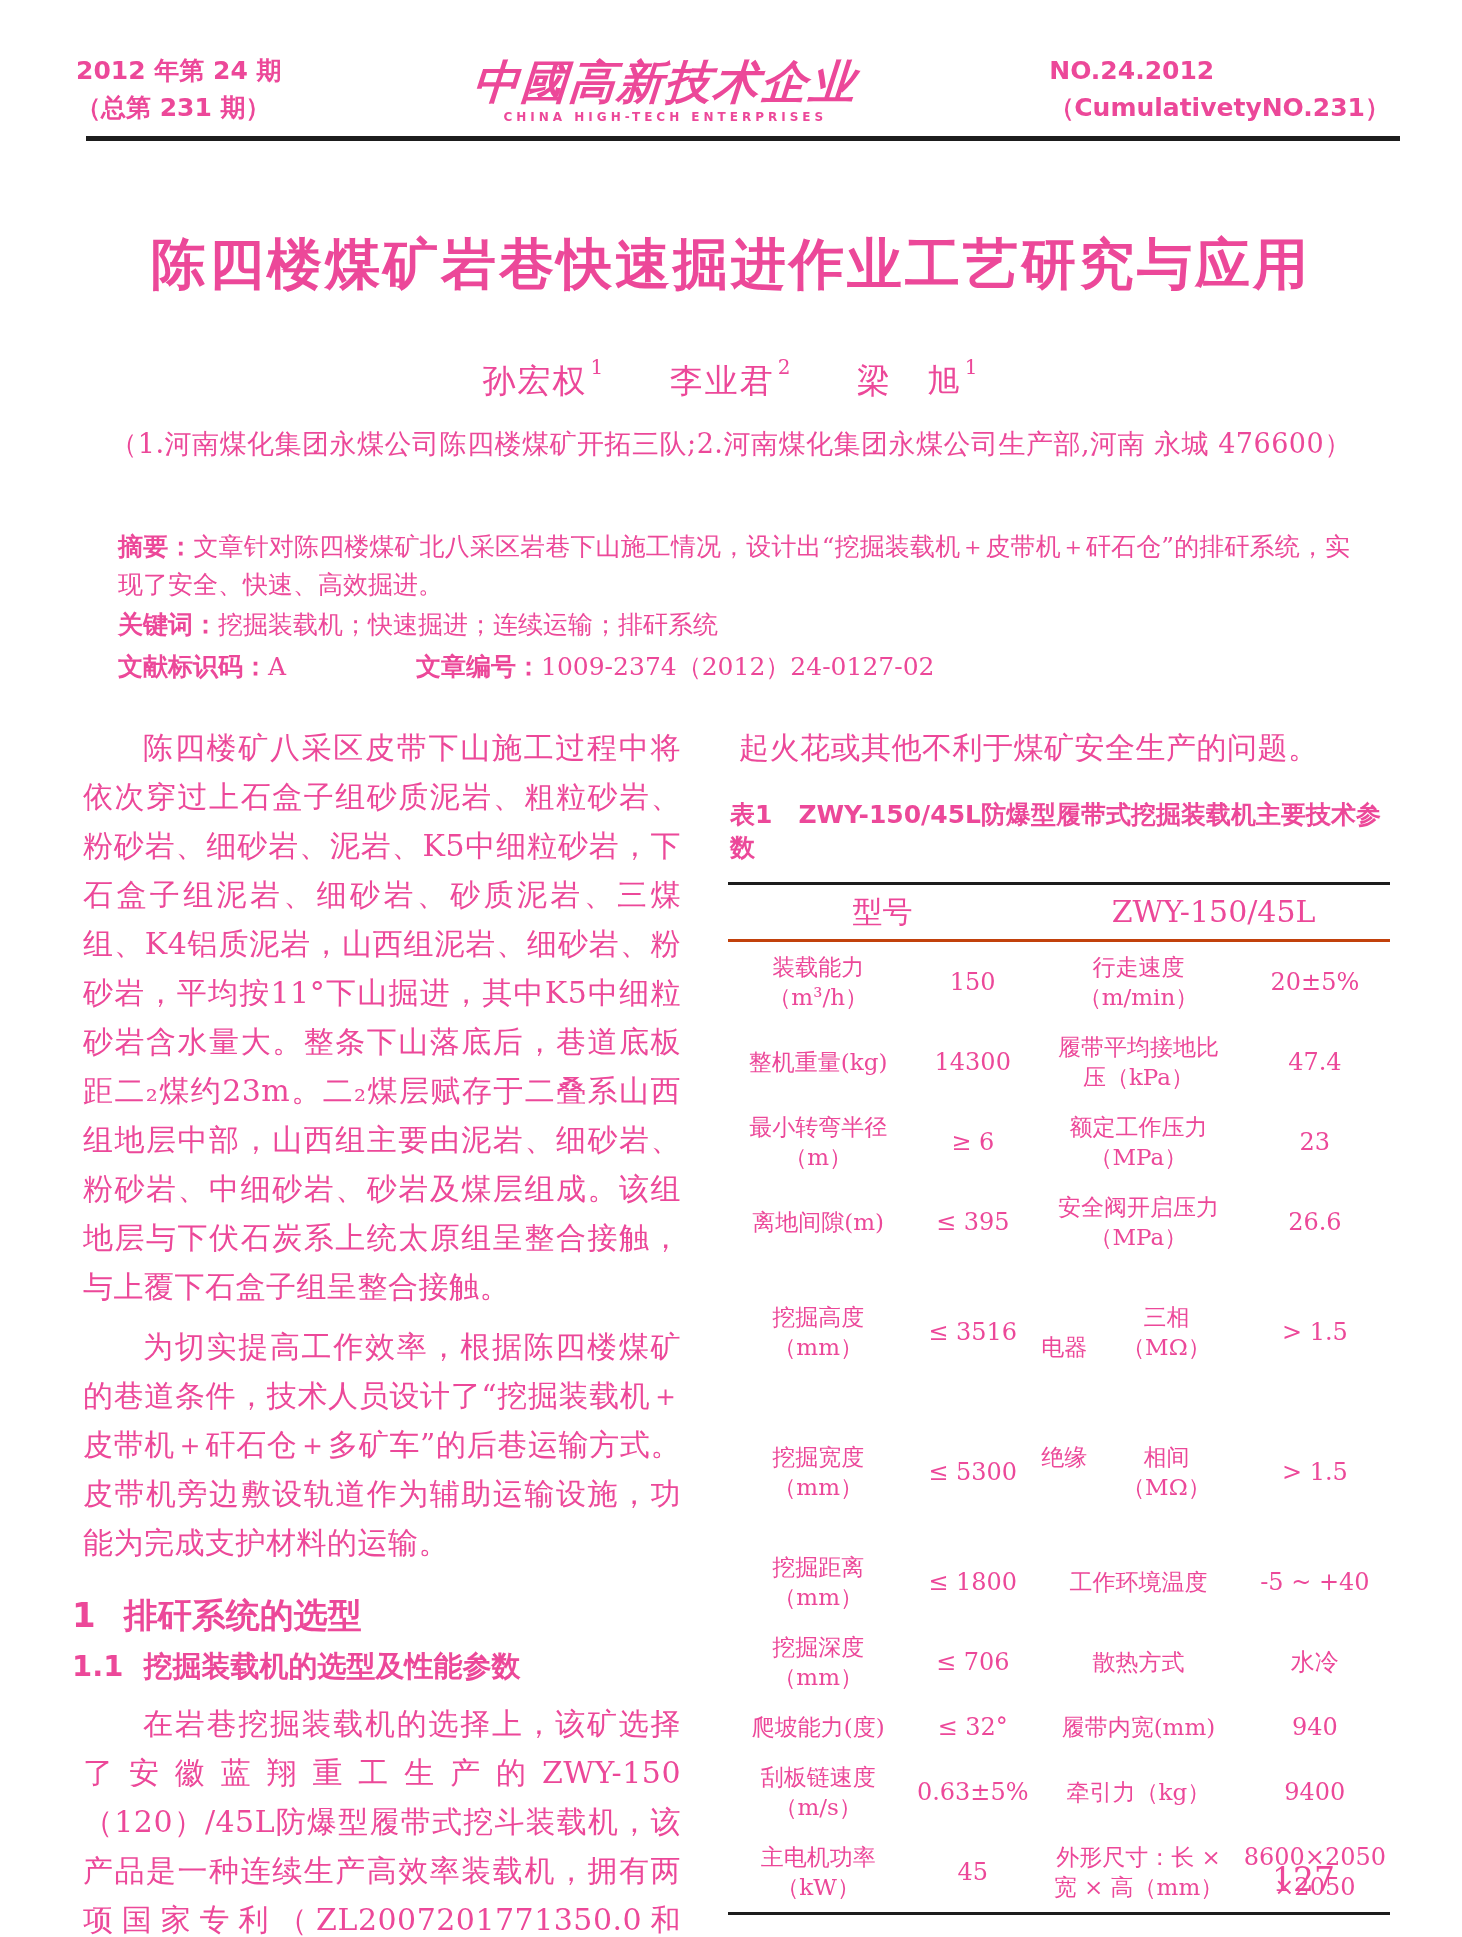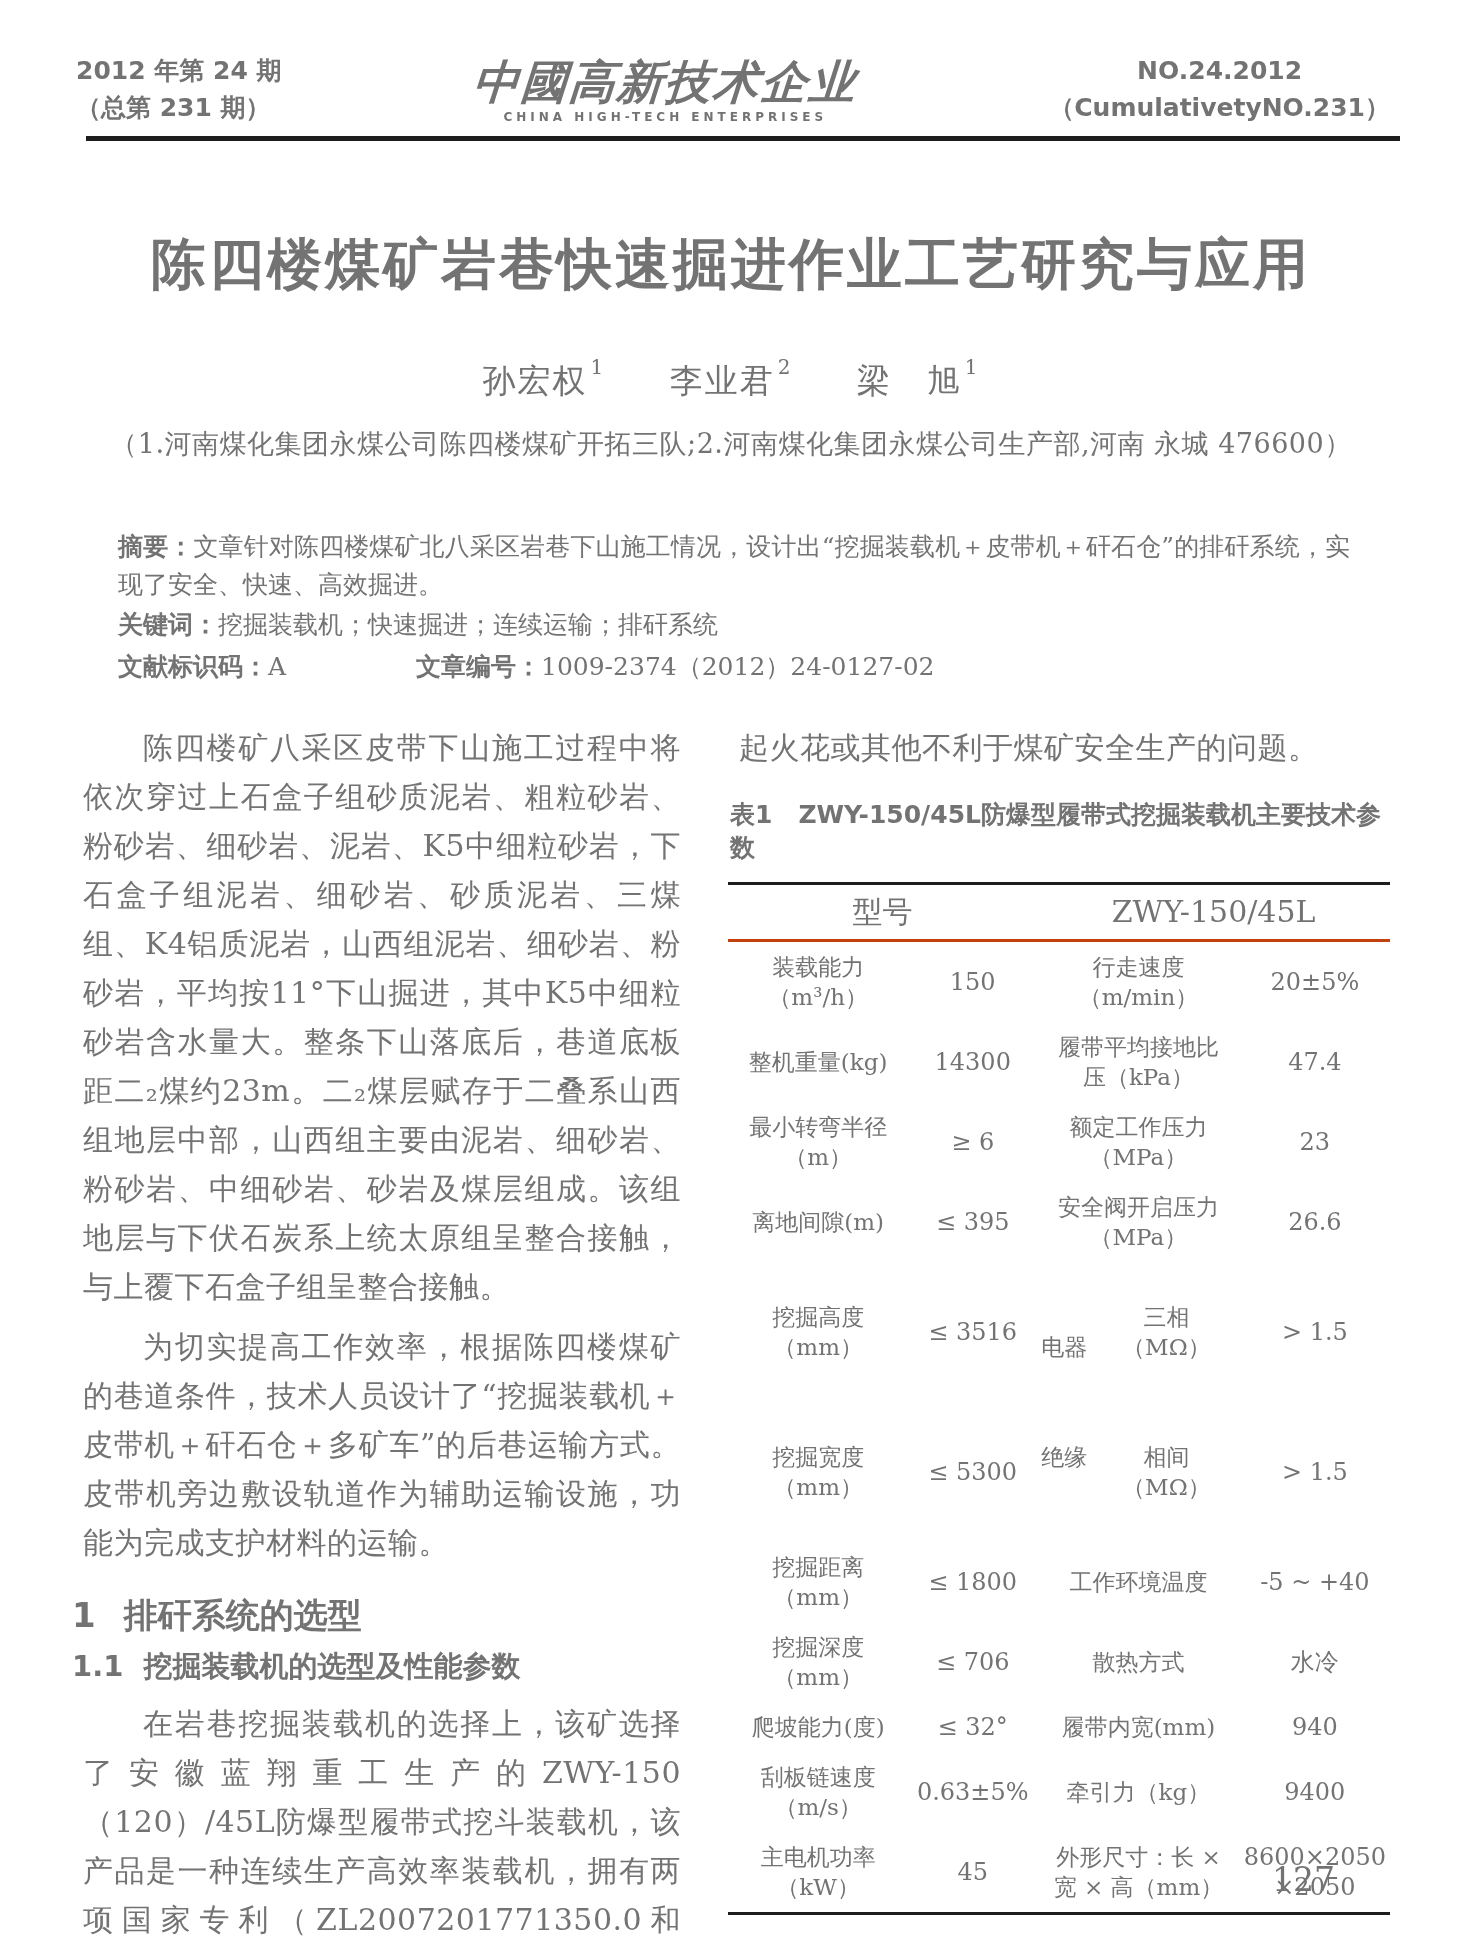--- a/index.html
+++ b/index.html
@@ -1,34 +1,34 @@
 <!DOCTYPE html>
 <html><head>
 <meta charset="utf-8">
 <style>
   html,body{margin:0;padding:0;background:#888;}
   .page{
     position:relative;
     width:1462px;height:1937px;
     margin:0 auto;
     background:#ffffff;
-    color:#737373;
+    color:#ec4899;
     font-family:"DejaVu Serif", serif;
     overflow:hidden;
   }
   
   .header{
     display:flex;justify-content:space-between;align-items:flex-start;
     padding:52px 72px 0 76px;
   }
   .issue-block{
     font-family:"DejaVu Sans", sans-serif;
     font-weight:600;font-size:25px;line-height:37px;
   }
-  .issue-right{text-align:center;}
+  .issue-right{text-align:left;}
   .logo{
     text-align:center;margin-top:6px;
   }
   .logo-cn{
     display:block;
     font-family:"DejaVu Serif", serif;
     font-style:italic;font-weight:900;
     font-size:46px;line-height:48px;letter-spacing:2px;
     transform:skewX(-4deg);
   }

